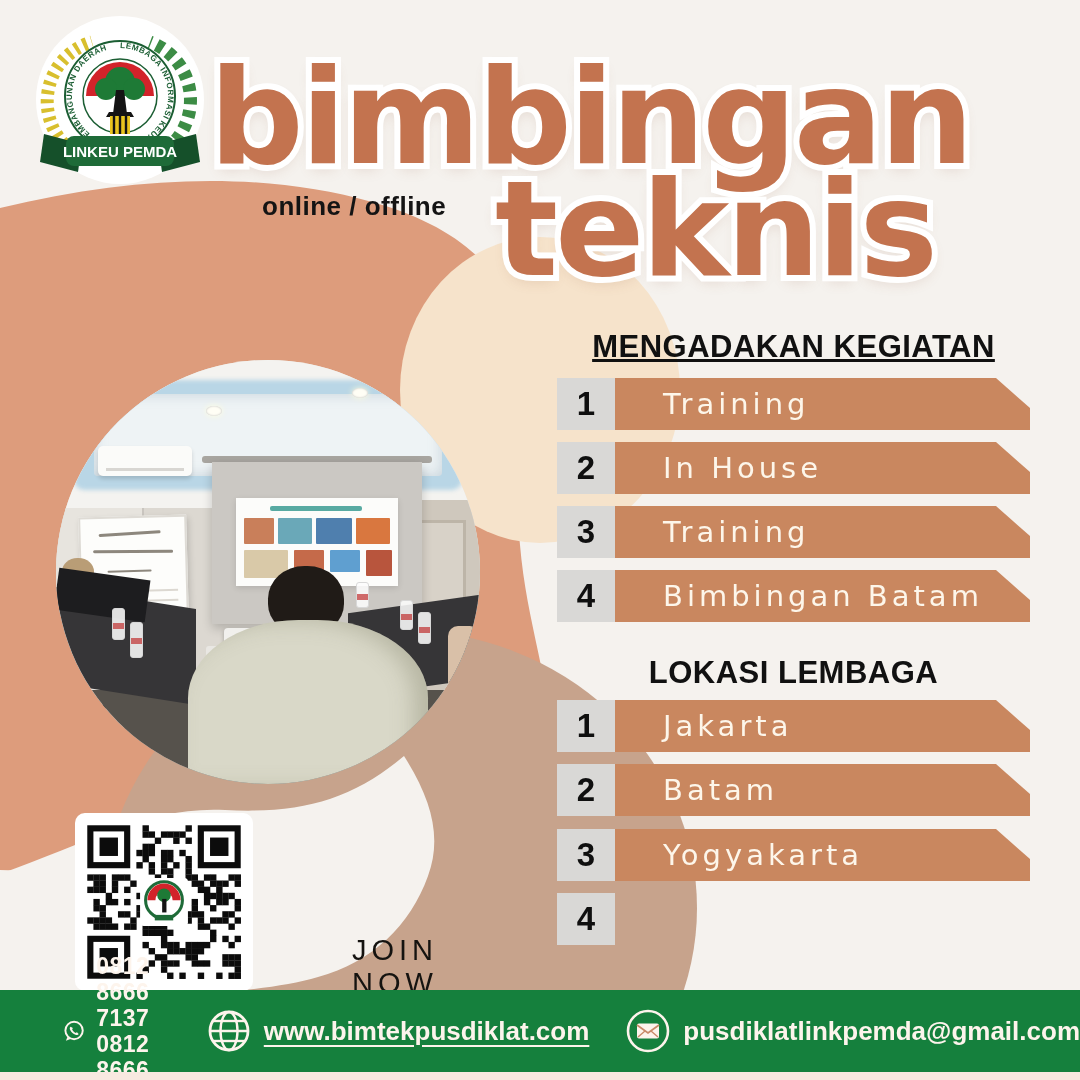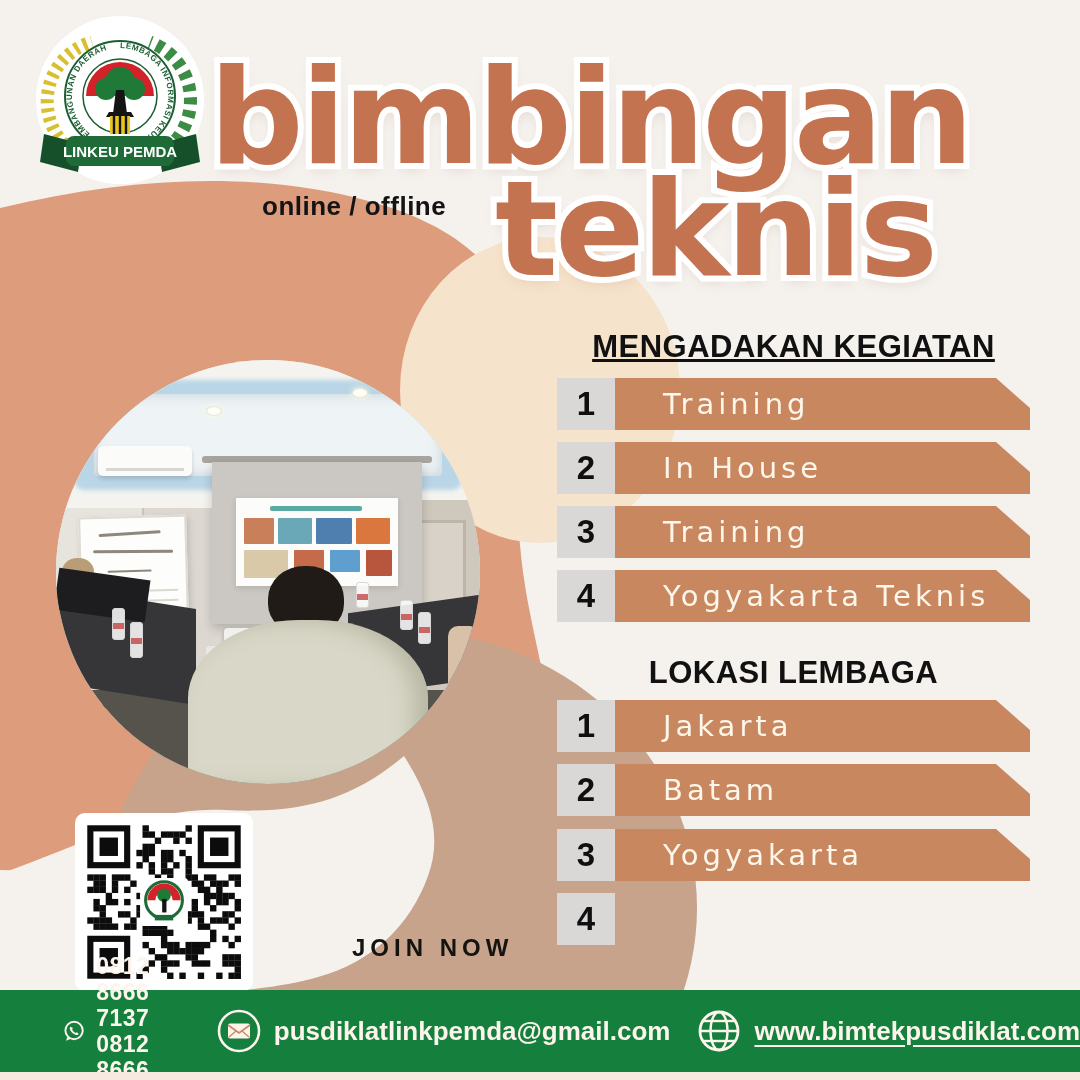--- a/index.html
+++ b/index.html
@@ -60,21 +60,21 @@
   .leg{width:4px;background:#2d2b29;}
   .table{background:#363537;}
   .floor{left:0;top:330px;width:424px;height:94px;background:#56524c;}
   .head{border-radius:48% 48% 44% 44%;background:#201b17;}
   .body{background:#d9d8c8;border-radius:46% 46% 8px 8px;box-shadow:inset -14px 0 22px rgba(120,120,95,.35);}
   .bottle{width:11px;border-radius:3px;background:rgba(252,252,252,.88);border:1px solid #d8d8d8;}
   .bottle:after{content:"";position:absolute;left:0;right:0;top:45%;height:6px;background:#c23b3b;opacity:.75;}
 
   
   .qr{left:75px;top:813px;width:178px;height:178px;}
-  .join{left:352px;top:934px;width:170px;color:#151310;font-weight:700;font-size:24px;letter-spacing:5px;}
+  .join{left:352px;top:934px;width:170px;color:#151310;font-weight:400;font-size:29px;letter-spacing:5px;}
 
   
   .footer{left:0;top:990px;width:1080px;height:82px;background:#15803d;display:flex;align-items:center;}
   .f-item{display:flex;align-items:center;color:#fdf4ec;}
   .f-phones{margin-left:62px;}
   .f-phones .nums{margin-left:10px;font-weight:bold;font-size:23px;line-height:26px;letter-spacing:.5px;}
   .f-mail{margin-left:36px;}
   .f-mail .txt{margin-left:12px;font-weight:bold;font-size:26px;}
   .f-web{margin-left:24px;}
   .f-web .txt{margin-left:10px;font-weight:bold;font-size:26px;text-decoration:underline;text-underline-offset:5px;text-decoration-thickness:2px;}
@@ -154,21 +154,21 @@
   </div>
   <div class="abs row" style="top:506px">
     <div class="numbox">3</div>
     <div class="bar">
         <span class="bar-label">Training</span>
       </div>
   </div>
   <div class="abs row" style="top:570px">
     <div class="numbox">4</div>
     <div class="bar">
-        <span class="bar-label">Yogyakarta Teknis</span>
+        <span class="bar-label">Bimbingan Batam</span>
       </div>
   </div>
 
   <div class="abs section-heading h2">LOKASI LEMBAGA</div>
   <div class="abs row" style="top:700px">
     <div class="numbox">1</div>
     <div class="bar">
         <span class="bar-label">Jakarta</span>
       </div>
   </div>
@@ -448,35 +448,35 @@
       <svg width="50" height="50" viewBox="0 0 50 50">
         <circle cx="25" cy="24" r="18" fill="none" stroke="#fdf4ec" stroke-width="4"></circle>
         <path d="M12,36 L8,45 L19,41 Z" fill="#fdf4ec"></path>
         <path d="M18,16 c-2,1 -2.5,4 -1,7 c2.5,5 6.5,8.5 11,10 c3,1 5.5,0 6.5,-2 l-3.5,-3.5 l-3,1.5 c-3,-1.5 -5.5,-4 -7,-7 l1.5,-3 Z" fill="#fdf4ec"></path>
       </svg>
       <div class="nums">
         <div>0812 8666 7137</div>
         <div>0812 8666 3857</div>
       </div>
     </div>
-    <div class="f-item f-mail">
-      <svg width="46" height="46" viewBox="0 0 46 46">
-        <circle cx="23" cy="23" r="20" fill="none" stroke="#fdf4ec" stroke-width="2.6"></circle>
-        <rect x="12" y="15.5" width="22" height="15" rx="2" fill="#fdf4ec"></rect>
-        <path d="M12,17 L23,25 L34,17" fill="none" stroke="#c88a68" stroke-width="1.8"></path>
-        <path d="M13,29 L20,23 M33,29 L26,23" stroke="#c88a68" stroke-width="1.4"></path>
-      </svg>
-      <span class="txt">pusdiklatlinkpemda@gmail.com</span>
-    </div>
     <div class="f-item f-web">
       <svg width="50" height="50" viewBox="0 0 50 50">
         <circle cx="25" cy="25" r="19" fill="none" stroke="#fdf4ec" stroke-width="2.8"></circle>
         <ellipse cx="25" cy="25" rx="8.5" ry="19" fill="none" stroke="#fdf4ec" stroke-width="2.4"></ellipse>
         <line x1="6" y1="25" x2="44" y2="25" stroke="#fdf4ec" stroke-width="2.4"></line>
         <line x1="9" y1="15" x2="41" y2="15" stroke="#fdf4ec" stroke-width="2.4"></line>
         <line x1="9" y1="35" x2="41" y2="35" stroke="#fdf4ec" stroke-width="2.4"></line>
       </svg>
       <span class="txt">www.bimtekpusdiklat.com</span>
     </div>
+    <div class="f-item f-mail">
+      <svg width="46" height="46" viewBox="0 0 46 46">
+        <circle cx="23" cy="23" r="20" fill="none" stroke="#fdf4ec" stroke-width="2.6"></circle>
+        <rect x="12" y="15.5" width="22" height="15" rx="2" fill="#fdf4ec"></rect>
+        <path d="M12,17 L23,25 L34,17" fill="none" stroke="#c88a68" stroke-width="1.8"></path>
+        <path d="M13,29 L20,23 M33,29 L26,23" stroke="#c88a68" stroke-width="1.4"></path>
+      </svg>
+      <span class="txt">pusdiklatlinkpemda@gmail.com</span>
+    </div>
   </div>
   <div class="abs bottom-strip"></div>
 
 </div>
 
 </body></html>

